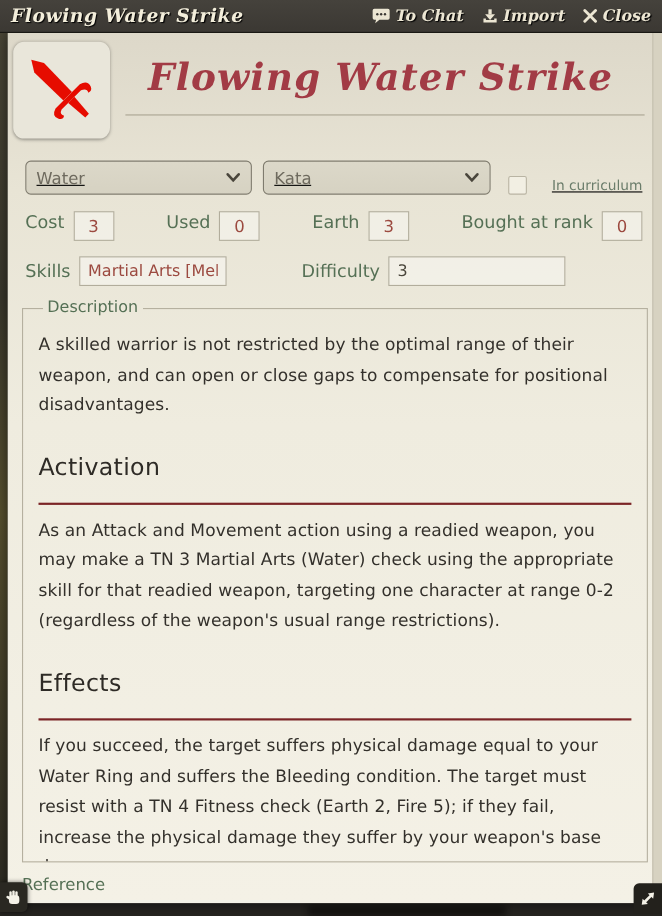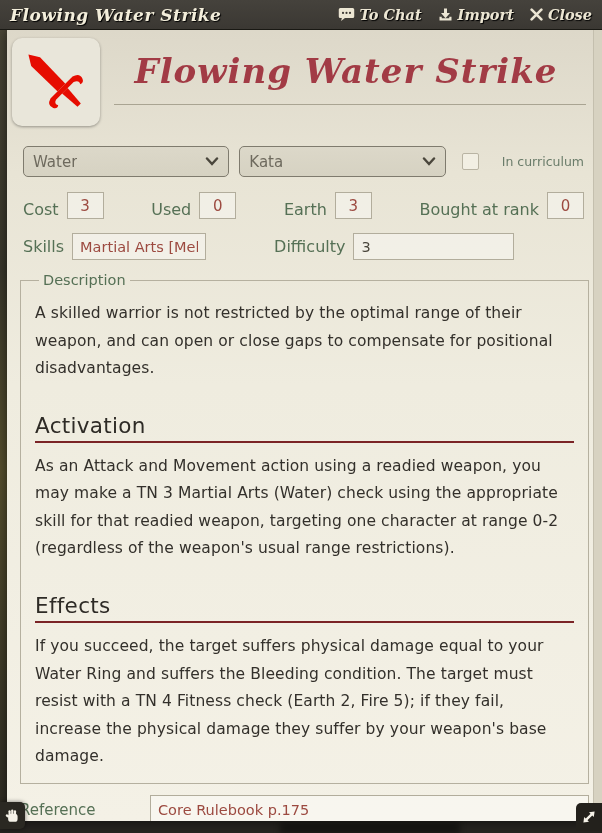--- a/index.html
+++ b/index.html
@@ -65,37 +65,37 @@
   .header-right { flex:1; display:flex; flex-direction:column; justify-content:flex-start; }
   .sheet-title {
     text-align:center; color:#a23b45; font-size:34px; line-height:1.6;
     font-family:"DejaVu Serif", serif; font-style:italic; font-weight:bold;
     letter-spacing:1px; padding-top:8px;
   }
   .header-rule { border:none; border-top:1px solid #a9a492; margin:6px 6px 0 14px; }
 
   
   .form-area { padding:12px 18px 0 16px; }
-  .row1 { display:flex; align-items:center; gap:10px; }
+  .row1 { display:flex; align-items:flex-end; gap:10px;text-decoration:underline; }
   .fake-select {
     height:31px; flex:1; display:flex; align-items:center; justify-content:space-between;
     background:linear-gradient(180deg,#dcd8c9,#d6d2c2);
     border:1px solid #7f7b6e; border-radius:5px; padding:0 9px;
     color:#6e6a5e; font-size:15px; cursor:pointer;
   }
   .fake-select .sel-value { overflow:hidden; white-space:nowrap; }
   .curriculum { display:flex; align-items:center; gap:23px; flex:0 0 auto; padding-left:6px; }
   .curriculum input[type=checkbox] {
     width:17px; height:17px; appearance:none; -webkit-appearance:none;
     background:#f2efe3; border:1px solid #b9b4a3; border-radius:2px; cursor:pointer;
   }
   .curriculum label { color:#6a7c6a; font-size:12.5px; cursor:pointer; }
 
   .row2 { display:flex; align-items:center; justify-content:space-between; margin-top:15px; }
-  .stat-group { display:flex; align-items:flex-end; gap:8px; }
+  .stat-group { display:flex; align-items:flex-start; gap:8px; }
   .lbl { color:#557055; font-size:16px; }
   .stat-input {
     width:37px; height:27px; text-align:center;
     background:rgba(255,255,255,.38); border:1px solid #b2ad9c;
     color:#9c4a40; font-size:15px; font-family:"DejaVu Sans", sans-serif;
   }
   .row3 { display:flex; align-items:center; margin-top:14px; gap:8px; }
   .wide-input {
     height:27px; background:rgba(255,255,255,.38); border:1px solid #b2ad9c;
     color:#9c4a40; font-size:14.5px; padding:0 7px; font-family:"DejaVu Sans", sans-serif;
@@ -108,21 +108,21 @@
   .desc-fieldset {
     margin:12px 13px 0 13px; border:1px solid #b5b09f;
     background:linear-gradient(180deg,#f0edе0,#f5f2e7);
     padding:2px 14px 10px 14px; height:512px; overflow:hidden;
   }
   .desc-fieldset legend { color:#557055; font-size:14.5px; padding:0 4px; margin-left:4px; }
   .desc-body { color:#33302b; }
   .desc-body p { font-size:15.5px; line-height:1.78; letter-spacing:.1px; margin-top:10px; }
   .desc-body h2 {
     font-size:21.5px; font-weight:normal; color:#2e2b26; margin-top:30px;
-    border-bottom:2px solid #7b2426; padding-bottom:3px; letter-spacing:.3px;
+    border-bottom:2px solid #7b2426; padding-bottom:19px; letter-spacing:.3px;
   }
 
   
   .ref-row { display:flex; align-items:center; margin:11px 13px 0 13px; }
   .ref-row .lbl { font-size:15px; flex:0 0 130px; }
   #reference-input { flex:1; height:29px; }
 
   
   .drag-handle {
     position:absolute; left:0; bottom:4px; width:25px; height:27px; z-index:40;
@@ -247,21 +247,20 @@
       <p>As an Attack and Movement action using a readied weapon, you may make a TN 3 Martial Arts (Water) check using the appropriate skill for that readied weapon, targeting one character at range 0-2 (regardless of the weapon's usual range restrictions).</p>
 
       <h2>Effects</h2>
       <p>If you succeed, the target suffers physical damage equal to your Water Ring and suffers the Bleeding condition. The target must resist with a TN 4 Fitness check (Earth 2, Fire 5); if they fail, increase the physical damage they suffer by your weapon's base damage.</p>
 
     </div>
   </fieldset>
 
   <div class="ref-row">
     <span class="lbl">Reference</span>
-    <input class="wide-input" id="reference-input" value="Core Rulebook p.175" style="">
   </div>
 
   <div class="scroll-rail"></div>
 </div>
 
 <div class="drag-handle">
   <svg width="15" height="16" viewBox="0 0 20 22">
     <g fill="#f5f2e8">
       <rect x="4" y="8" width="13" height="11" rx="4"></rect>
       <rect x="4.5" y="3" width="3" height="8" rx="1.5"></rect>

